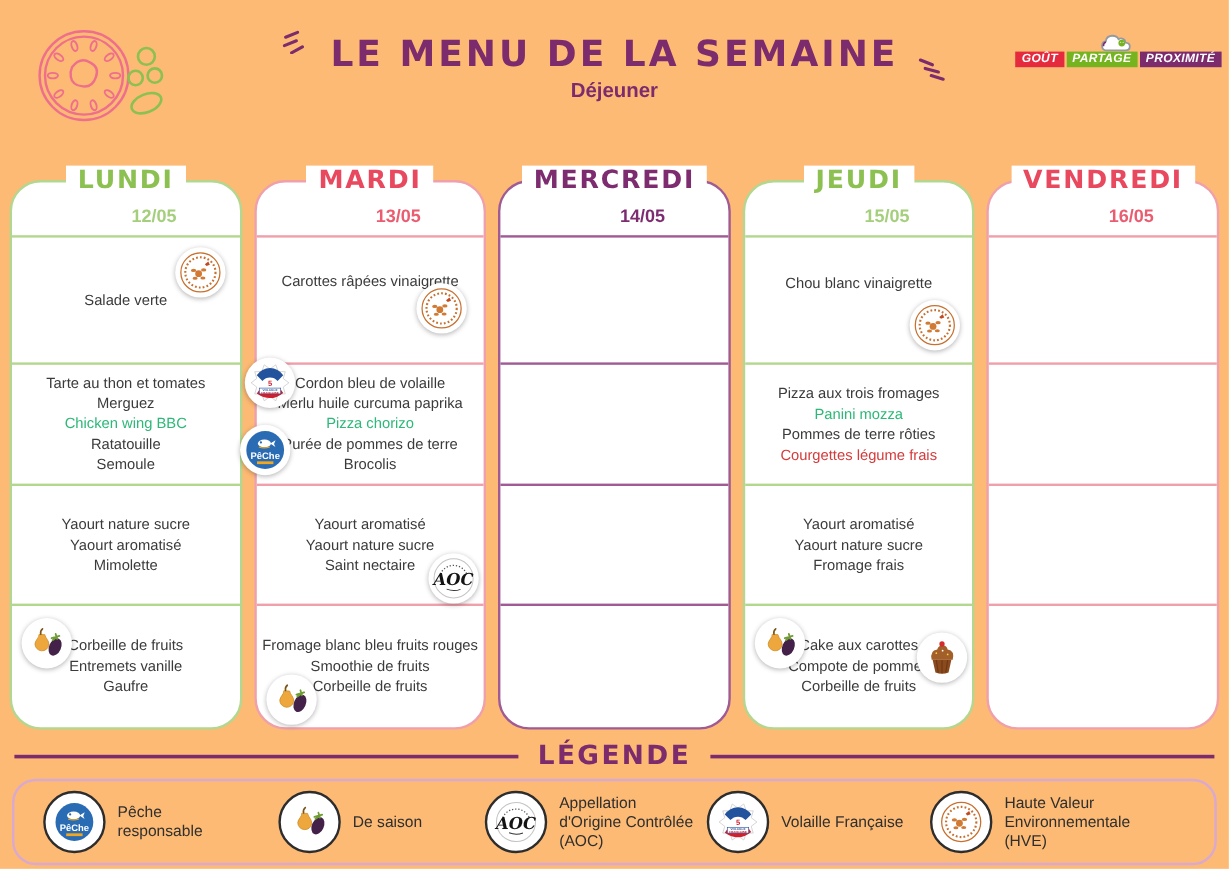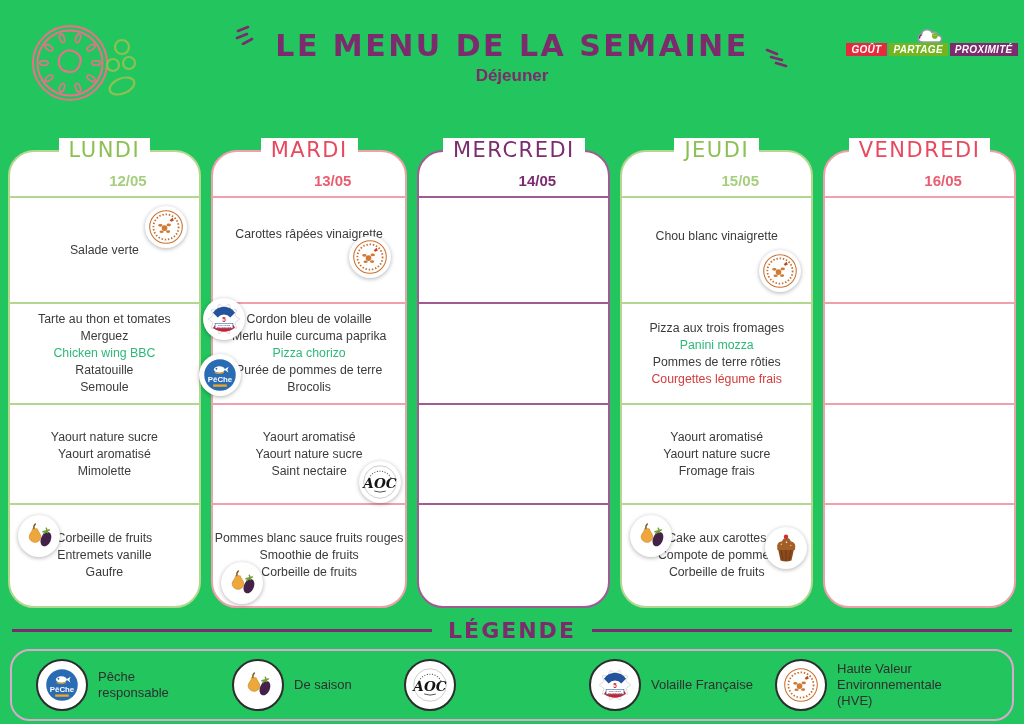--- a/index.html
+++ b/index.html
@@ -1,38 +1,38 @@
 <!DOCTYPE html>
 <html><head>
 <meta charset="utf-8">
 <style>
   * { box-sizing: border-box; margin: 0; padding: 0; }
   body { background: #fff; font-family: "Liberation Sans", sans-serif; }
-  .page { position: relative; width: 1024px; height: 724px; background: #22c55e; overflow: hidden; }
+  .page { position: relative; width: 1024px; height: 724px; background: #fdba74; overflow: hidden; }
 
   
   .header { position: relative; height: 114px; }
   .deco { position: absolute; left: 26px; top: 20px; }
   .title-wrap { position: absolute; top: 28px; left: 0; right: 0; text-align: center; color: #7c2b6d; }
   .title-row { display: inline-flex; align-items: center; gap: 14px; }
   h1 { font-size: 30px; letter-spacing: 2.5px; font-weight: 800; font-family: "DejaVu Sans", sans-serif; }
   .dash-left { transform: translateY(-12px); }
   .dash-right { transform: translateY(12px); }
   .subtitle { margin-top: 3px; font-size: 17px; font-weight: 600; }
   .brand { position: absolute; right: 14px; top: 24px; width: 156px; text-align: center; }
   .brand-cloud { display: block; margin: 0 auto -5px auto; }
   .brand-name { font-size: 29px; font-weight: 800; color: #3f444b; letter-spacing: .5px; line-height: 28px; }
   .brand-tags { display: flex; gap: 2px; justify-content: center; margin-top: 3px; }
   .brand-tag { color: #fff; font-size: 10px; font-weight: 700; font-style: italic; padding: 1px 5px; letter-spacing: .3px; white-space: nowrap; }
 
   
   .week { display: grid; grid-template-columns: repeat(5, 1fr); gap: 10px; margin: 22px 8px 0 8px; }
   .col { position: relative; border: 2.5px solid var(--bc); border-radius: 26px; margin-top: 14px; height: 458px; display: flex; flex-direction: column; background: #fff; }
   .day-name { position: absolute; top: -14px; left: 0; right: 0; text-align: center; z-index: 3; }
-  .day-name span { background: #fff; padding: 0 10px; font-size: 21px; font-weight: 400; letter-spacing: 1.5px; color: var(--tc); font-family: "DejaVu Sans", sans-serif; margin-top: 32px; }
+  .day-name span { background: #fff; padding: 0 10px; font-size: 21px; font-weight: 700; letter-spacing: 1.5px; color: var(--tc); font-family: "DejaVu Sans", sans-serif; margin-top: 32px; }
   .col-date { flex: 0 0 46px; display: flex; align-items: center; justify-content: center; padding-top: 12px; border-bottom: 2px solid var(--bc); color: var(--dc); font-weight: 700; font-size: 15px; padding-left: 47px; }
   .cell { position: relative; display: flex; flex-direction: column; align-items: center; justify-content: center; text-align: center; color: #3b3b3b; font-size: 12.3px; line-height: 17px; padding: 4px 2px; }
   .cell + .cell { border-top: 2px solid var(--bc); }
   .cell.r0 { flex: 0 0 104px; }
   .cell.r1 { flex: 0 0 101px; }
   .cell.r2 { flex: 0 0 100px; }
   .cell.r3 { flex: 1; }
   .cell.a-top { justify-content: flex-start; padding-top: 28px; }
   .cell.a-upper { justify-content: flex-start; padding-top: 30px; }
   .item { white-space: nowrap; }
@@ -233,21 +233,21 @@
           <span class="badge p-right-lower">
             <svg viewBox="0 0 40 40">
               <circle cx="20" cy="20" r="15.5" fill="#fff" stroke="#c4c4c4" stroke-width="0.8"></circle>
               <path d="M9.5 16.5 a11.5 11.5 0 0 1 21 0" fill="none" stroke="#555" stroke-width="1" stroke-dasharray="1,1.5"></path>
               <text x="20" y="25.5" text-anchor="middle" font-family="DejaVu Serif, serif" font-style="italic" font-weight="bold" font-size="13" fill="#141414">AOC</text>
               <path d="M14.5 28.5 q5.5 2.2 11 .2" stroke="#333" stroke-width="0.8" fill="none"></path>
             </svg>
           </span>
         </div>
         <div class="cell r3 a-center">
-          <div class="item">Pommes blanc sauce fruits rouges</div>
+          <div class="item">Fromage blanc bleu fruits rouges</div>
           <div class="item">Smoothie de fruits</div>
           <div class="item">Corbeille de fruits</div>
           <span class="badge p-bottom-left">
             <svg viewBox="0 0 40 40">
               <path d="M13.8 13 c.4 2.6 -3 4.4 -3.2 7.6 a5.6 5.6 0 0 0 11.1 .9 c.3 -3.9 -2.8 -5.2 -3.3 -8.3 z" fill="#eda73c" stroke="#c98a21" stroke-width="0.6"></path>
               <path d="M15.2 12.8 q-.6 -2.6 1.4 -4.2" stroke="#7a5317" stroke-width="1.3" fill="none" stroke-linecap="round"></path>
               <ellipse cx="26.6" cy="23" rx="4.7" ry="7.2" transform="rotate(24 26.6 23)" fill="#432149"></ellipse>
               <path d="M23.8 16 l6.2 -1.8 M27 12.6 l1.2 4 M24.6 17.6 l4.6 -3.2" stroke="#6f9c33" stroke-width="1.4" fill="none" stroke-linecap="round"></path>
             </svg>
           </span>
@@ -359,20 +359,21 @@
       </div>
       <div class="legend-item legend-item-aoc">
         <span class="legend-icon">
           <svg viewBox="0 0 40 40">
             <circle cx="20" cy="20" r="15.5" fill="#fff" stroke="#c4c4c4" stroke-width="0.8"></circle>
             <path d="M9.5 16.5 a11.5 11.5 0 0 1 21 0" fill="none" stroke="#555" stroke-width="1" stroke-dasharray="1,1.5"></path>
             <text x="20" y="25.5" text-anchor="middle" font-family="DejaVu Serif, serif" font-style="italic" font-weight="bold" font-size="13" fill="#141414">AOC</text>
             <path d="M14.5 28.5 q5.5 2.2 11 .2" stroke="#333" stroke-width="0.8" fill="none"></path>
           </svg>
         </span>
+        <div class="legend-label">Appellation d'Origine Contrôlée (AOC)</div>
       </div>
       <div class="legend-item legend-item-volaille">
         <span class="legend-icon">
           <svg viewBox="0 0 40 40">
             <polygon points="35,20 30.5,23.4 32.1,28.8 26.5,28.9 24.6,34.3 20,31 15.4,34.3 13.5,28.9 7.9,28.8 9.5,23.4 5,20 9.5,16.6 7.9,11.2 13.5,11.1 15.4,5.7 20,9 24.6,5.7 26.5,11.1 32.1,11.2 30.5,16.6" fill="#fff" stroke="#c9c9c9" stroke-width="0.6"></polygon>
             <path d="M9.5 14 a12.5 12.5 0 0 1 21 0 l-4.5 4.5 a8 8 0 0 0 -12 0 z" fill="#24539e"></path>
             <path d="M12 25 q8 6 16 -.5 l2.5 3.5 q-10 8 -21 .5 z" fill="#cf2030"></path>
             <text x="20" y="22.5" text-anchor="middle" font-family="Liberation Sans, sans-serif" font-weight="bold" font-size="6" fill="#cf2030">5</text>
             <rect x="11.5" y="24.2" width="17" height="4.6" fill="#fff" stroke="#24539e" stroke-width="0.5"></rect>
             <text x="20" y="26.4" text-anchor="middle" font-family="Liberation Sans, sans-serif" font-weight="bold" font-size="2.4" fill="#24539e">VOLAILLE</text>

